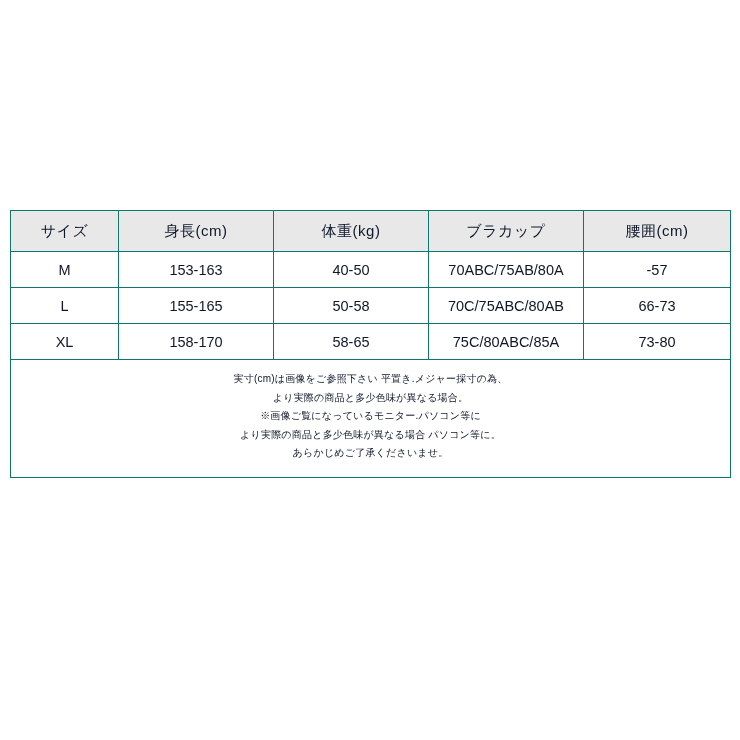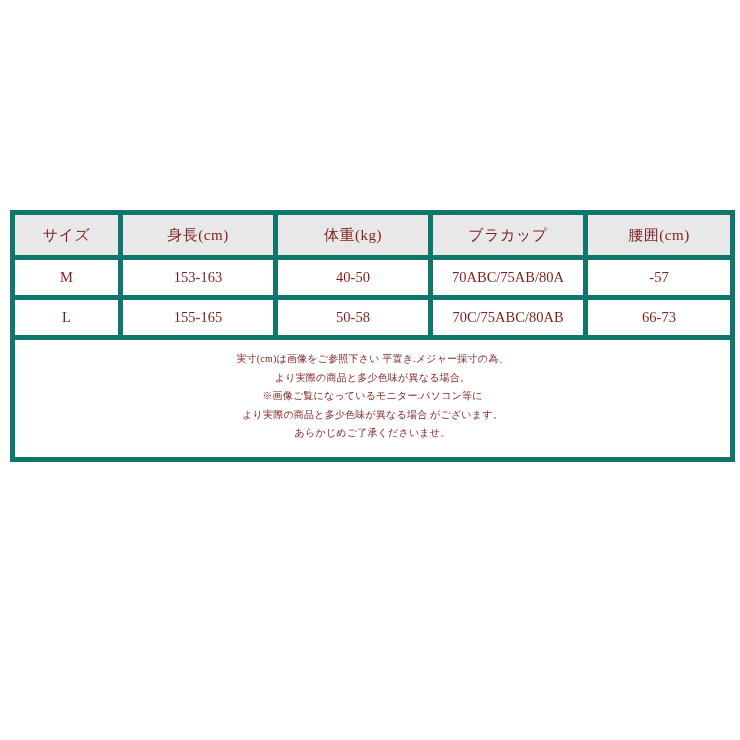--- a/index.html
+++ b/index.html
@@ -25,26 +25,25 @@
     top: 210px;
     width: 720px;
   }
   table.size-table {
     border-collapse: collapse;
     width: 720px;
     table-layout: fixed;
   }
   table.size-table th,
   table.size-table td {
-    border: 5px solid #0f766e;
+    border: 1px solid #0f766e;
     text-align: center;
     vertical-align: middle;
     font-weight: normal;
-    color: #7f1d1d;
-    font-family: Liberation Serif, serif;
+    color: #0f172a;
   }
   thead th {
     background: #e8e8e8;
     height: 38px;
     font-size: 15px;
     letter-spacing: 0.5px;
   }
   tbody td.data-cell {
     background: #ffffff;
     height: 33px;
@@ -105,24 +104,31 @@
           <td class="data-cell">-57</td>
         </tr>
         <tr>
           <td class="data-cell">L</td>
           <td class="data-cell">155-165</td>
           <td class="data-cell">50-58</td>
           <td class="data-cell">70C/75ABC/80AB</td>
           <td class="data-cell">66-73</td>
         </tr>
         <tr>
+          <td class="data-cell">XL</td>
+          <td class="data-cell">158-170</td>
+          <td class="data-cell">58-65</td>
+          <td class="data-cell">75C/80ABC/85A</td>
+          <td class="data-cell">73-80</td>
+        </tr>
+        <tr>
           <td class="disclaimer-cell" colspan="5">
             <span class="disclaimer-line">実寸(cm)は画像をご参照下さい 平置き.メジャー採寸の為、</span>
             <span class="disclaimer-line">より実際の商品と多少色味が異なる場合。</span>
             <span class="disclaimer-line">※画像ご覧になっているモニター.パソコン等に</span>
-            <span class="disclaimer-line">より実際の商品と多少色味が異なる場合 がございます。</span>
+            <span class="disclaimer-line">より実際の商品と多少色味が異なる場合 パソコン等に。</span>
             <span class="disclaimer-line">あらかじめご了承くださいませ。</span>
           </td>
         </tr>
       </tbody>
     </table>
   </div>
 </div>
 
 </body></html>

